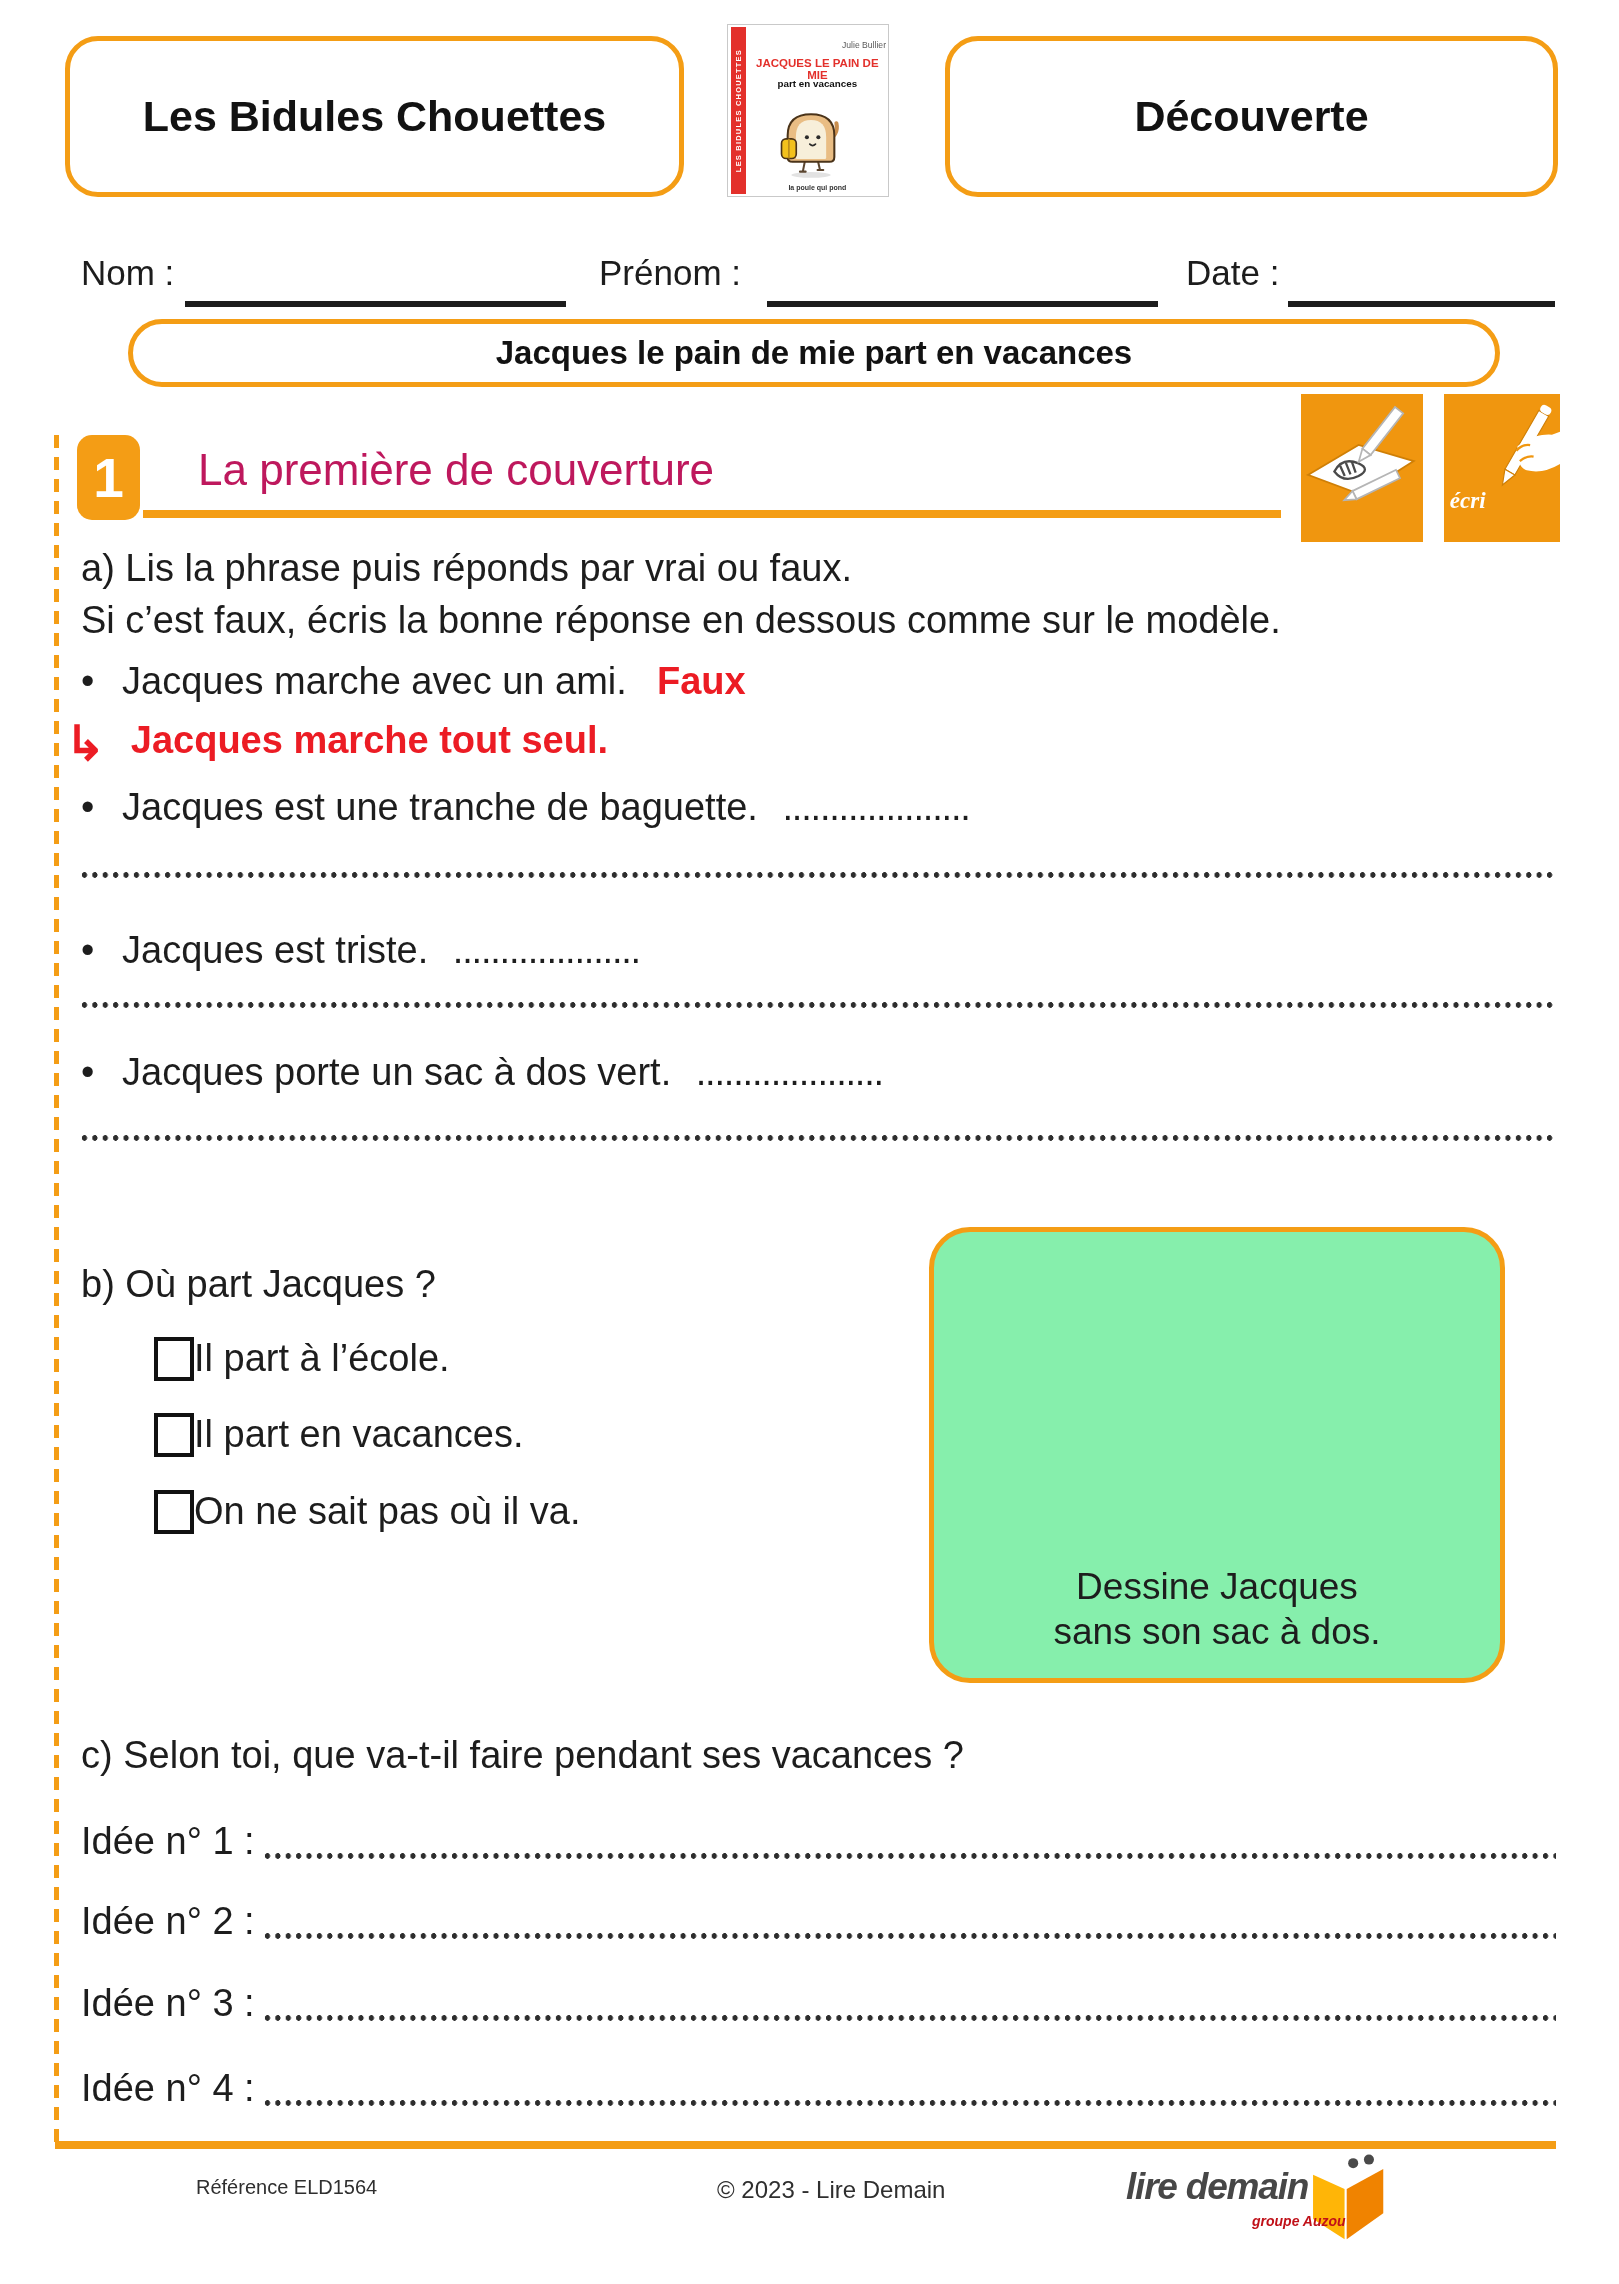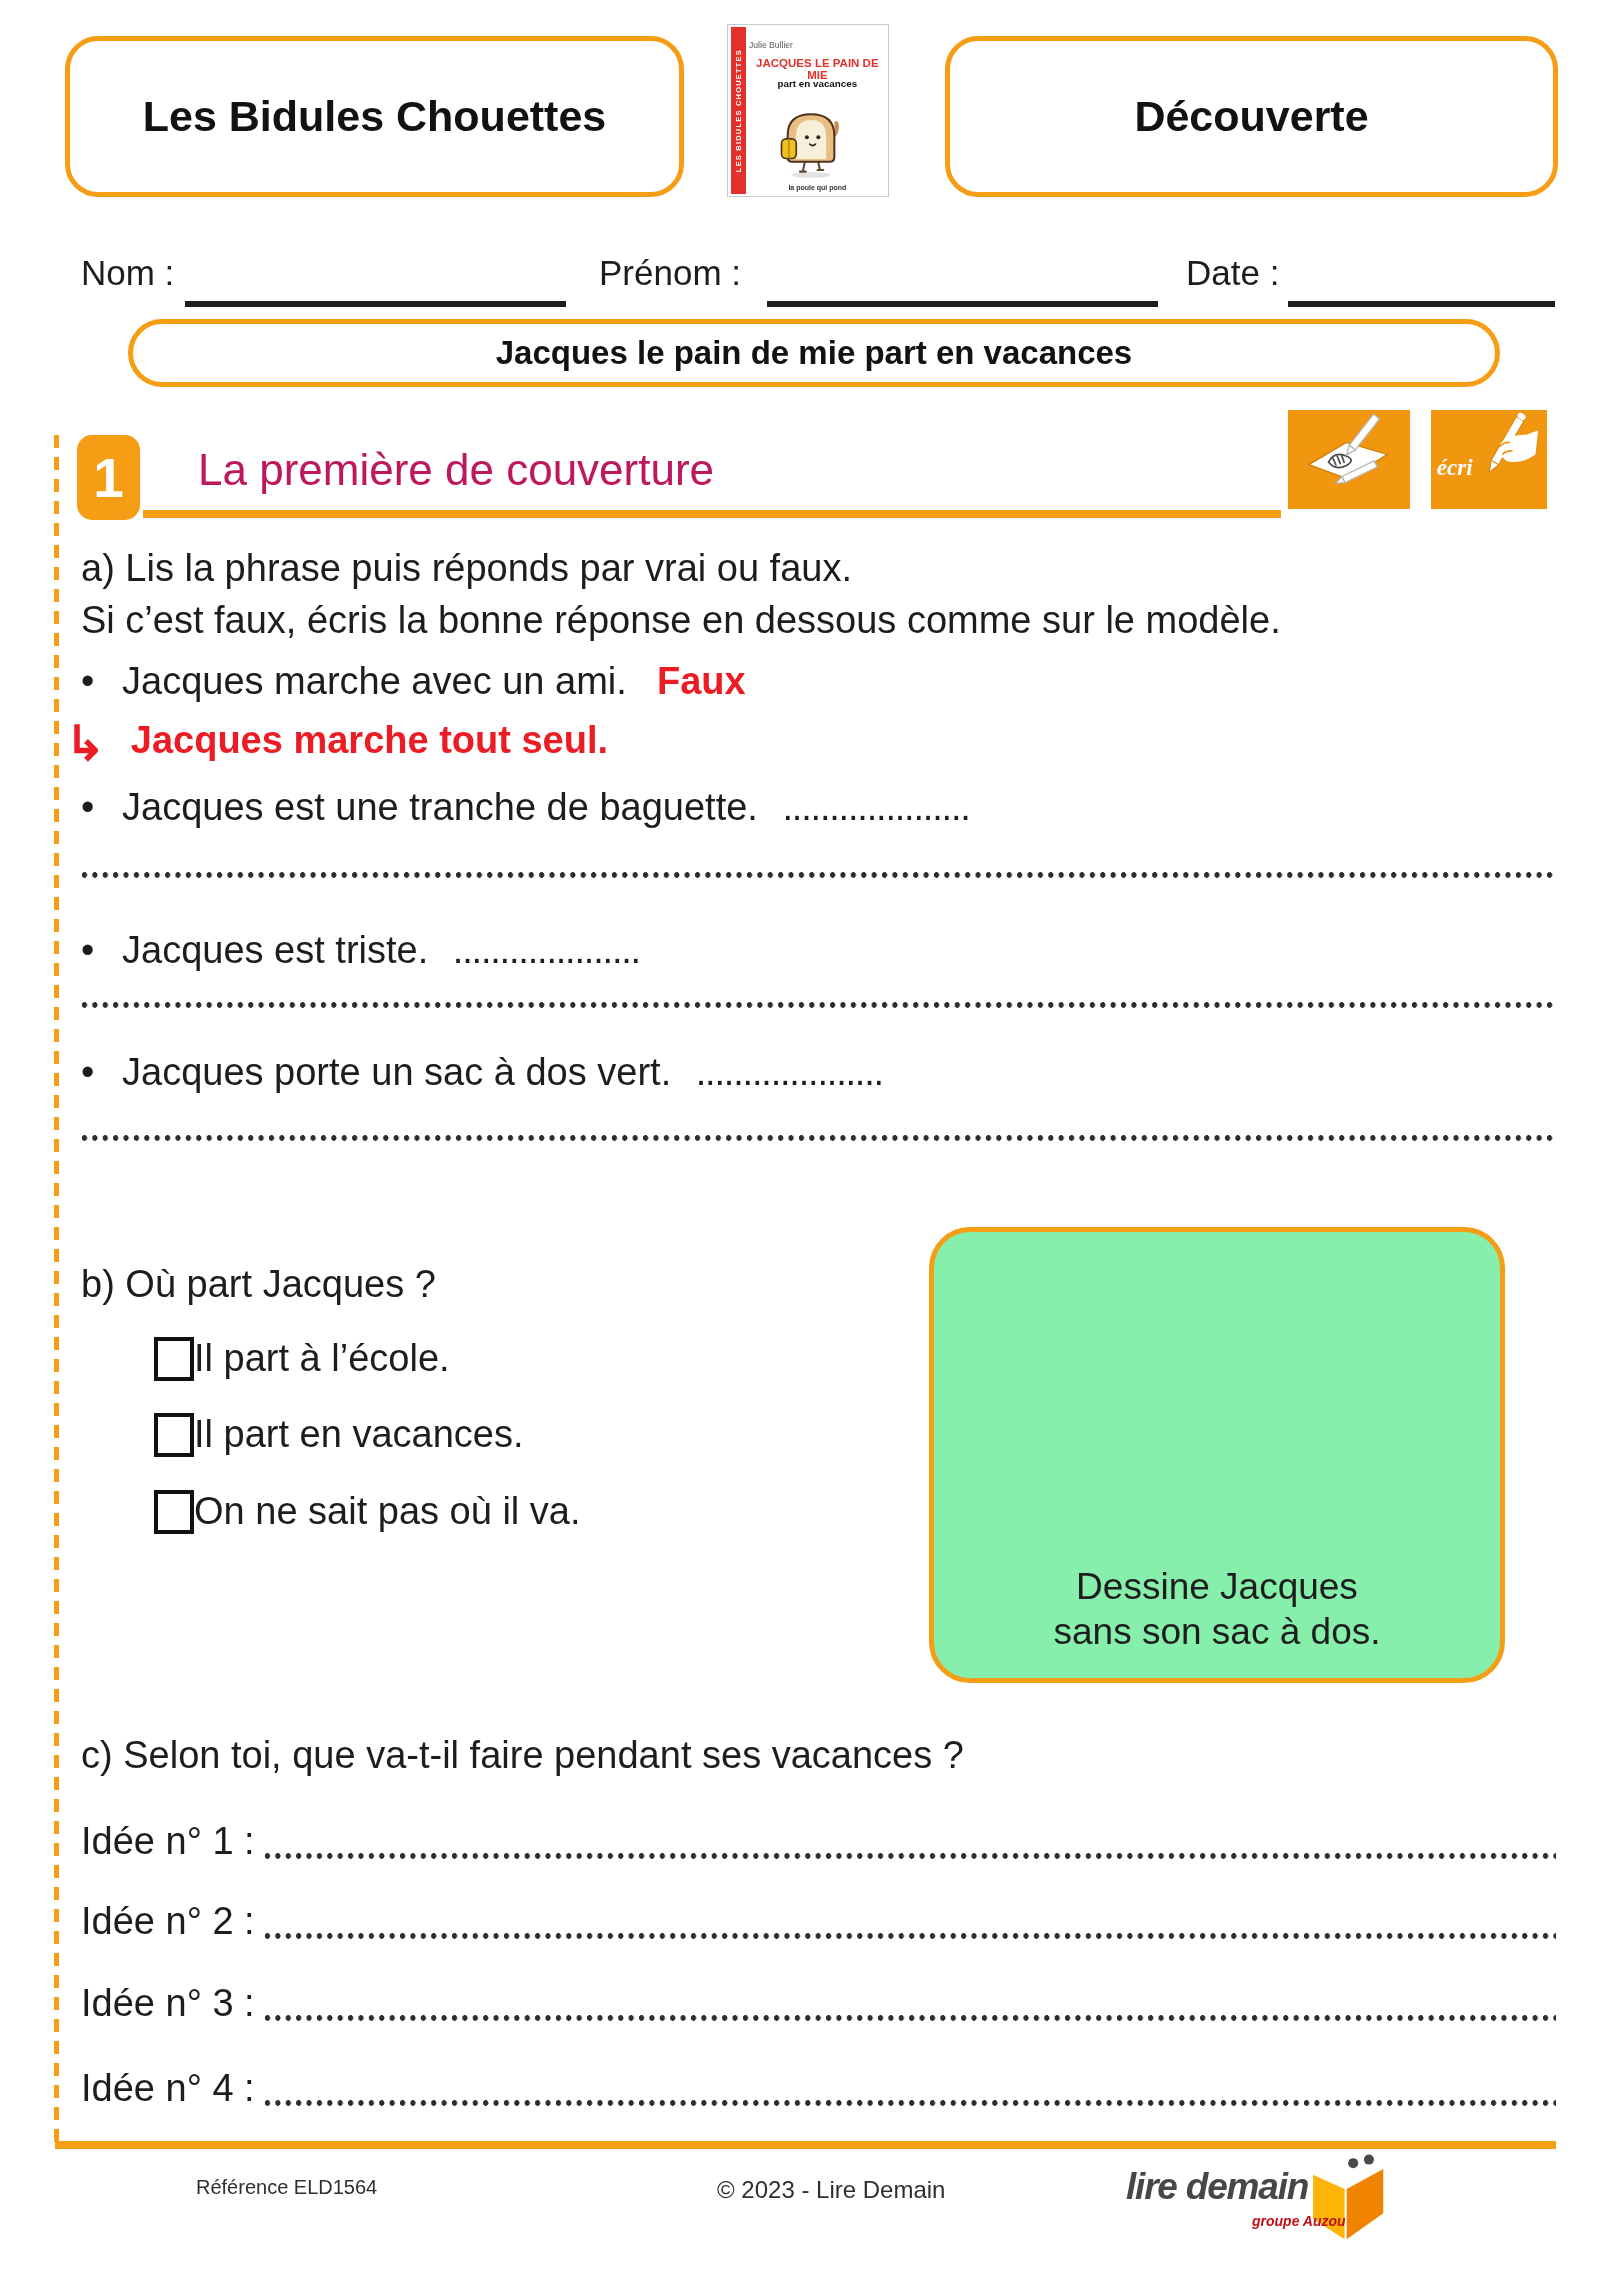--- a/index.html
+++ b/index.html
@@ -21,21 +21,21 @@
     background:#fff; border:1.7px solid #c9c9c9; box-sizing:border-box;
   }
   .bookcover .spine{
     position:absolute; left:2.9px; top:2.3px; bottom:2.3px; width:15px; background:#E3302B;
     display:flex; align-items:center; justify-content:center;
   }
   .bookcover .spine span{
     writing-mode:vertical-rl; transform:rotate(180deg);
     font-size:7.5px; font-weight:bold; color:#fff; letter-spacing:1.2px; white-space:nowrap;
   }
-  .bookcover .c-author{ position:absolute; left:21px; right:18px; top:15px; text-align:left; font-size:8.6px; color:#5a5a5a; }
+  .bookcover .c-author{ position:absolute; left:21px; right:2px; top:15px; text-align:right; font-size:8.6px; color:#5a5a5a; }
   .bookcover .c-title{ position:absolute; left:21px; right:2.3px; top:32px; text-align:center; font-size:11.5px; font-weight:bold; color:#E3302B; }
   .bookcover .c-sub{ position:absolute; left:21px; right:2.3px; top:53px; text-align:center; font-size:9.8px; font-weight:bold; color:#111; }
   .bookcover .c-pub{ position:absolute; left:21px; right:2.3px; bottom:4.6px; text-align:center; font-size:7px; font-weight:bold; color:#333; }
   .bookcover svg{ position:absolute; left:40px; top:68px; }
 
   
   .idlabel{ position:absolute; font-size:35px; color:#1d1d1d; top:253px; }
   .idline{ position:absolute; top:301px; height:6.3px; background:#1d1d1d; }
 
   
@@ -47,21 +47,21 @@
   }
 
   
   .badge{
     position:absolute; left:77px; top:435px; width:63px; height:85px;
     background:#F49D15; border-radius:15px; display:flex; align-items:center; justify-content:center;
     color:#fff; font-size:55px; font-weight:bold;
   }
   .sectitle{ position:absolute; left:198px; top:445px; font-size:44px; font-weight:normal; color:#be185d; }
   .secrule{ position:absolute; left:143px; top:510px; width:1138px; height:8px; background:#F49D15; }
-  .iconsq{ position:absolute; top:410px; height:99px; background:#F0960F; }
+  .iconsq{ position:absolute; top:394px; height:148px; background:#F0960F;margin-left:13px; }
   .iconsq.one{ left:1288px; width:122px; }
   .iconsq.two{ left:1431px; width:116px; }
   .iconsq svg{ width:100%; height:100%; display:block; }
   .ecri-label{
     position:absolute; left:5.8px; bottom:28px; color:#fff; font-size:23px;
     font-style:italic; font-family:"Liberation Serif", serif; font-weight:bold;
   }
 
   .dashline{
     position:absolute; left:54px; top:435px; width:4.6px; height:1709px;

